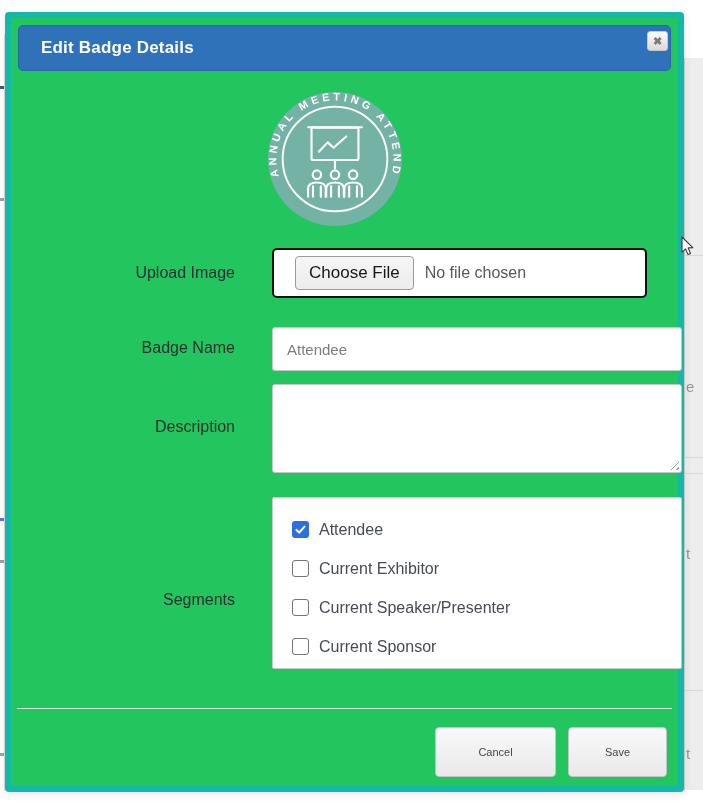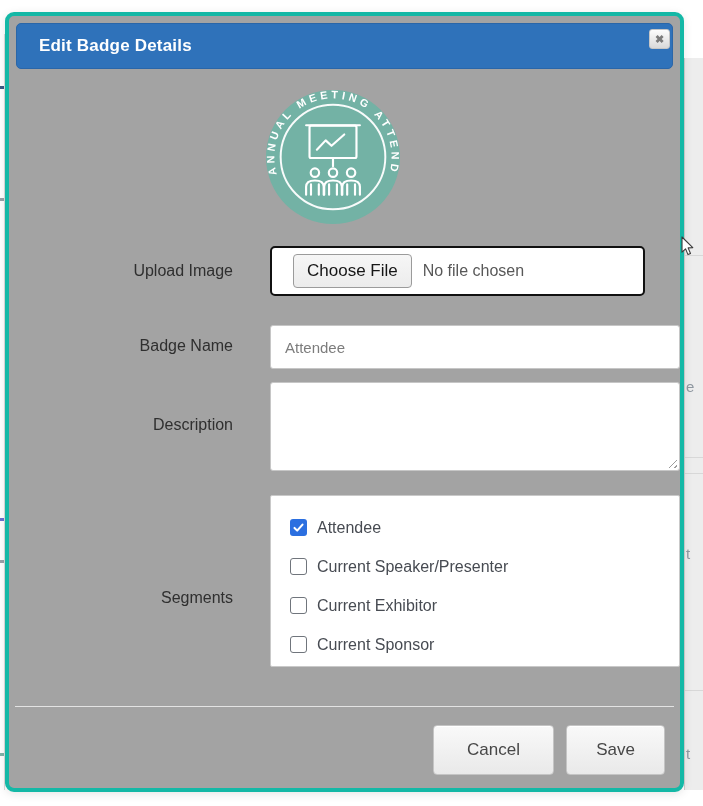--- a/index.html
+++ b/index.html
@@ -7,22 +7,22 @@
   .page { position:relative; width:703px; height:806px; background:#fff; }
 
   
   .left-edge-line { position:absolute; left:4px; top:34px; width:1px; height:756px; background:#dcdcdc; }
   .left-mark { position:absolute; left:0; width:4px; height:3px; background:#9aa0a8; overflow:hidden; }
   .right-strip { position:absolute; left:684px; top:58px; width:19px; height:732px; background:#ededed; border-left:1px solid #cfcfcf; overflow:hidden; }
   .strip-line { position:absolute; left:0; right:0; height:1px; background:#d8d8d8; }
   .strip-frag { position:absolute; left:1px; font-size:15px; color:#8f98a1; }
 
   
-  .modal { position:absolute; left:5px; top:12px; width:679px; height:780px; background:#a3a3a3;
-           border:4px solid #14b8a6; border-radius:9px; box-shadow:0 2px 10px rgba(0,0,0,.10); }
+  .modal { position:absolute; left:5px; top:12px; width:679px; height:780px; background:#22c55e;
+           border:6px solid #14b8a6; border-radius:4px; box-shadow:0 2px 10px rgba(0,0,0,.10); }
 
   .modal-header { position:absolute; left:7px; top:7px; right:7px; height:46px; background:#2f72ba;
                   border:1px solid #2a66a8; border-radius:5px; display:flex; align-items:center; padding:0 22px; }
   .modal-title { color:#fff; font-size:17px; font-weight:bold; letter-spacing:.2px; }
   .close-btn { position:absolute; right:10px; top:13px; width:21px; height:20px; border-radius:3px;
                background:linear-gradient(#fdfdfd,#d9d9d9); border:1px solid #c6c6c6; color:#7b7b7b;
                font-size:11px; font-weight:bold; display:flex; align-items:center; justify-content:center; cursor:pointer; }
 
   
   .flabel { position:absolute; left:0; width:224px; text-align:right; font-size:16px; color:#2f2f2f; }
@@ -55,21 +55,21 @@
   .seg-item { display:flex; align-items:center; height:39px; cursor:pointer; }
   .cb { width:17px; height:17px; border-radius:3px; border:1.5px solid #70757c; background:#fff; flex:0 0 auto; }
   .cb.checked { border:none; background:#2b6fe0; display:flex; align-items:center; justify-content:center; }
   .cb svg { width:13px; height:13px; display:block; }
   .seg-label { margin-left:10px; font-size:16px; color:#474b52; }
 
   
   .footer-divider { position:absolute; left:6px; right:6px; top:690px; height:1px; background:#e3e3e3; }
   .btn { position:absolute; top:709px; height:50px; border:1px solid #c4c4c4; border-radius:4px;
          background:linear-gradient(#f9f9f9,#e9e9e9); box-shadow:inset 0 1px 0 #fff;
-         font-size:17px; color:#474747; font-family:"Liberation Sans", sans-serif; cursor:pointer; }
+         font-size:11px; color:#474747; font-family:"Liberation Sans", sans-serif; cursor:pointer; }
   .btn-cancel { left:424px; width:121px; }
   .btn-save { left:557px; width:99px; }
 
   .cursor { position:absolute; left:681px; top:236px; width:14px; height:21px; pointer-events:none; }
 </style>
 </head>
 <body>
 
 <div class="page">
 
@@ -145,25 +145,25 @@
       <label class="seg-item">
         <span class="cb checked">
           <svg viewBox="0 0 12 12">
               <path d="M2.3 6.4 L4.8 8.9 L9.7 3.3" stroke="#fff" stroke-width="1.9" fill="none" stroke-linecap="round" stroke-linejoin="round"></path>
             </svg>
         </span>
         <span class="seg-label">Attendee</span>
       </label>
       <label class="seg-item">
         <span class="cb"></span>
-        <span class="seg-label">Current Speaker/Presenter</span>
+        <span class="seg-label">Current Exhibitor</span>
       </label>
       <label class="seg-item">
         <span class="cb"></span>
-        <span class="seg-label">Current Exhibitor</span>
+        <span class="seg-label">Current Speaker/Presenter</span>
       </label>
       <label class="seg-item">
         <span class="cb"></span>
         <span class="seg-label">Current Sponsor</span>
       </label>
     </div>
 
     <div class="footer-divider"></div>
     <button class="btn btn-cancel">Cancel</button>
     <button class="btn btn-save">Save</button>

